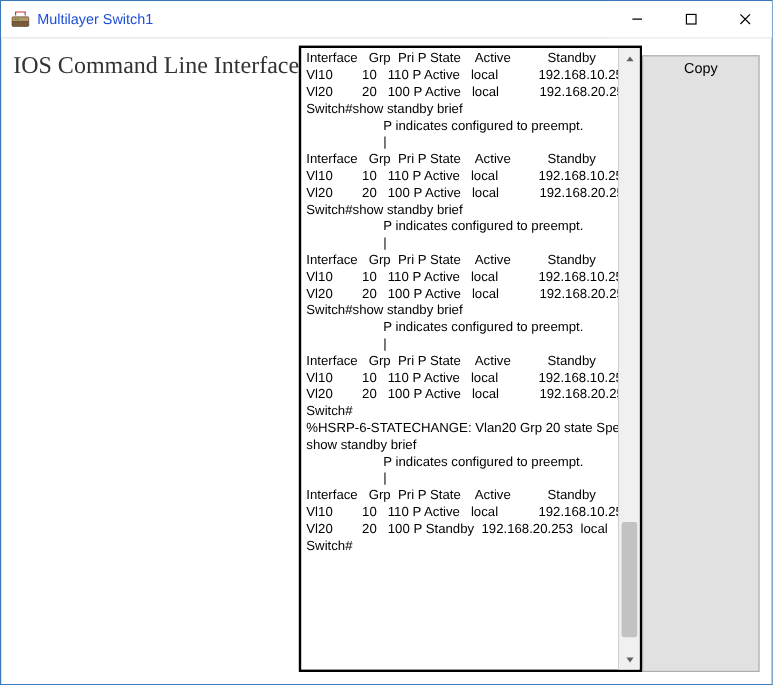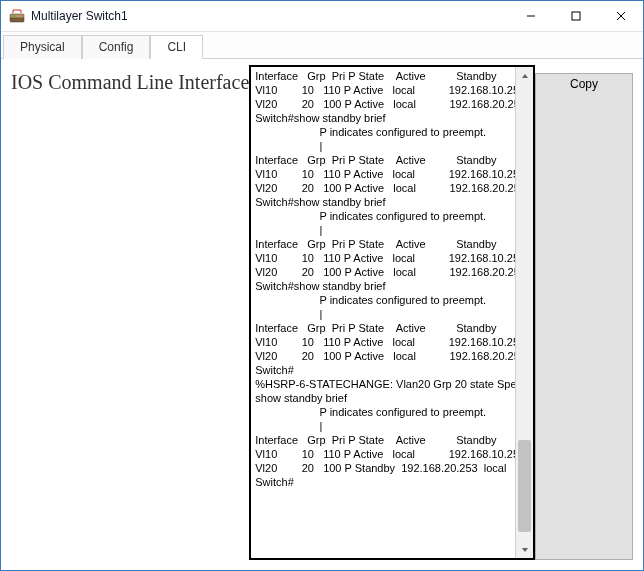--- a/index.html
+++ b/index.html
@@ -28,21 +28,21 @@
     border-bottom: 1px solid #e5e5e5;
     padding-left: 8px;
   }
   .titlebar .app-icon {
     width: 16px; height: 16px;
     margin-right: 6px;
     display:flex;align-items:center;justify-content:center;
   }
   .titlebar .title {
     font-size: 12px;
-    color: #0f172a;
+    color: #1d4ed8;
     flex: 1;
   }
   .win-controls {
     display: flex;
     height: 100%;
   }
   .win-btn {
     width: 45px;
     height: 100%;
     display: flex;
@@ -181,25 +181,20 @@
       </div>
       <div class="win-btn close">
         <svg width="10" height="10">
             <line x1="1" y1="1" x2="9" y2="9" stroke="#000" stroke-width="1"></line>
             <line x1="9" y1="1" x2="1" y2="9" stroke="#000" stroke-width="1"></line>
           </svg>
       </div>
     </div>
   </div>
 
-  <div class="tabs">
-    <div class="tab">Physical</div>
-    <div class="tab">Config</div>
-    <div class="tab active">CLI</div>
-  </div>
 
   <div class="content">
     <div class="cli-title">IOS Command Line Interface</div>
 
     <div class="terminal-wrap">
       <div class="terminal">Interface   Grp  Pri P State    Active          Standby         Virtual IP
 Vl10        10   110 P Active   local           192.168.10.253  192.168.10.250
 Vl20        20   100 P Active   local           192.168.20.253  192.168.20.250
 Switch#show standby brief
                      P indicates configured to preempt.

